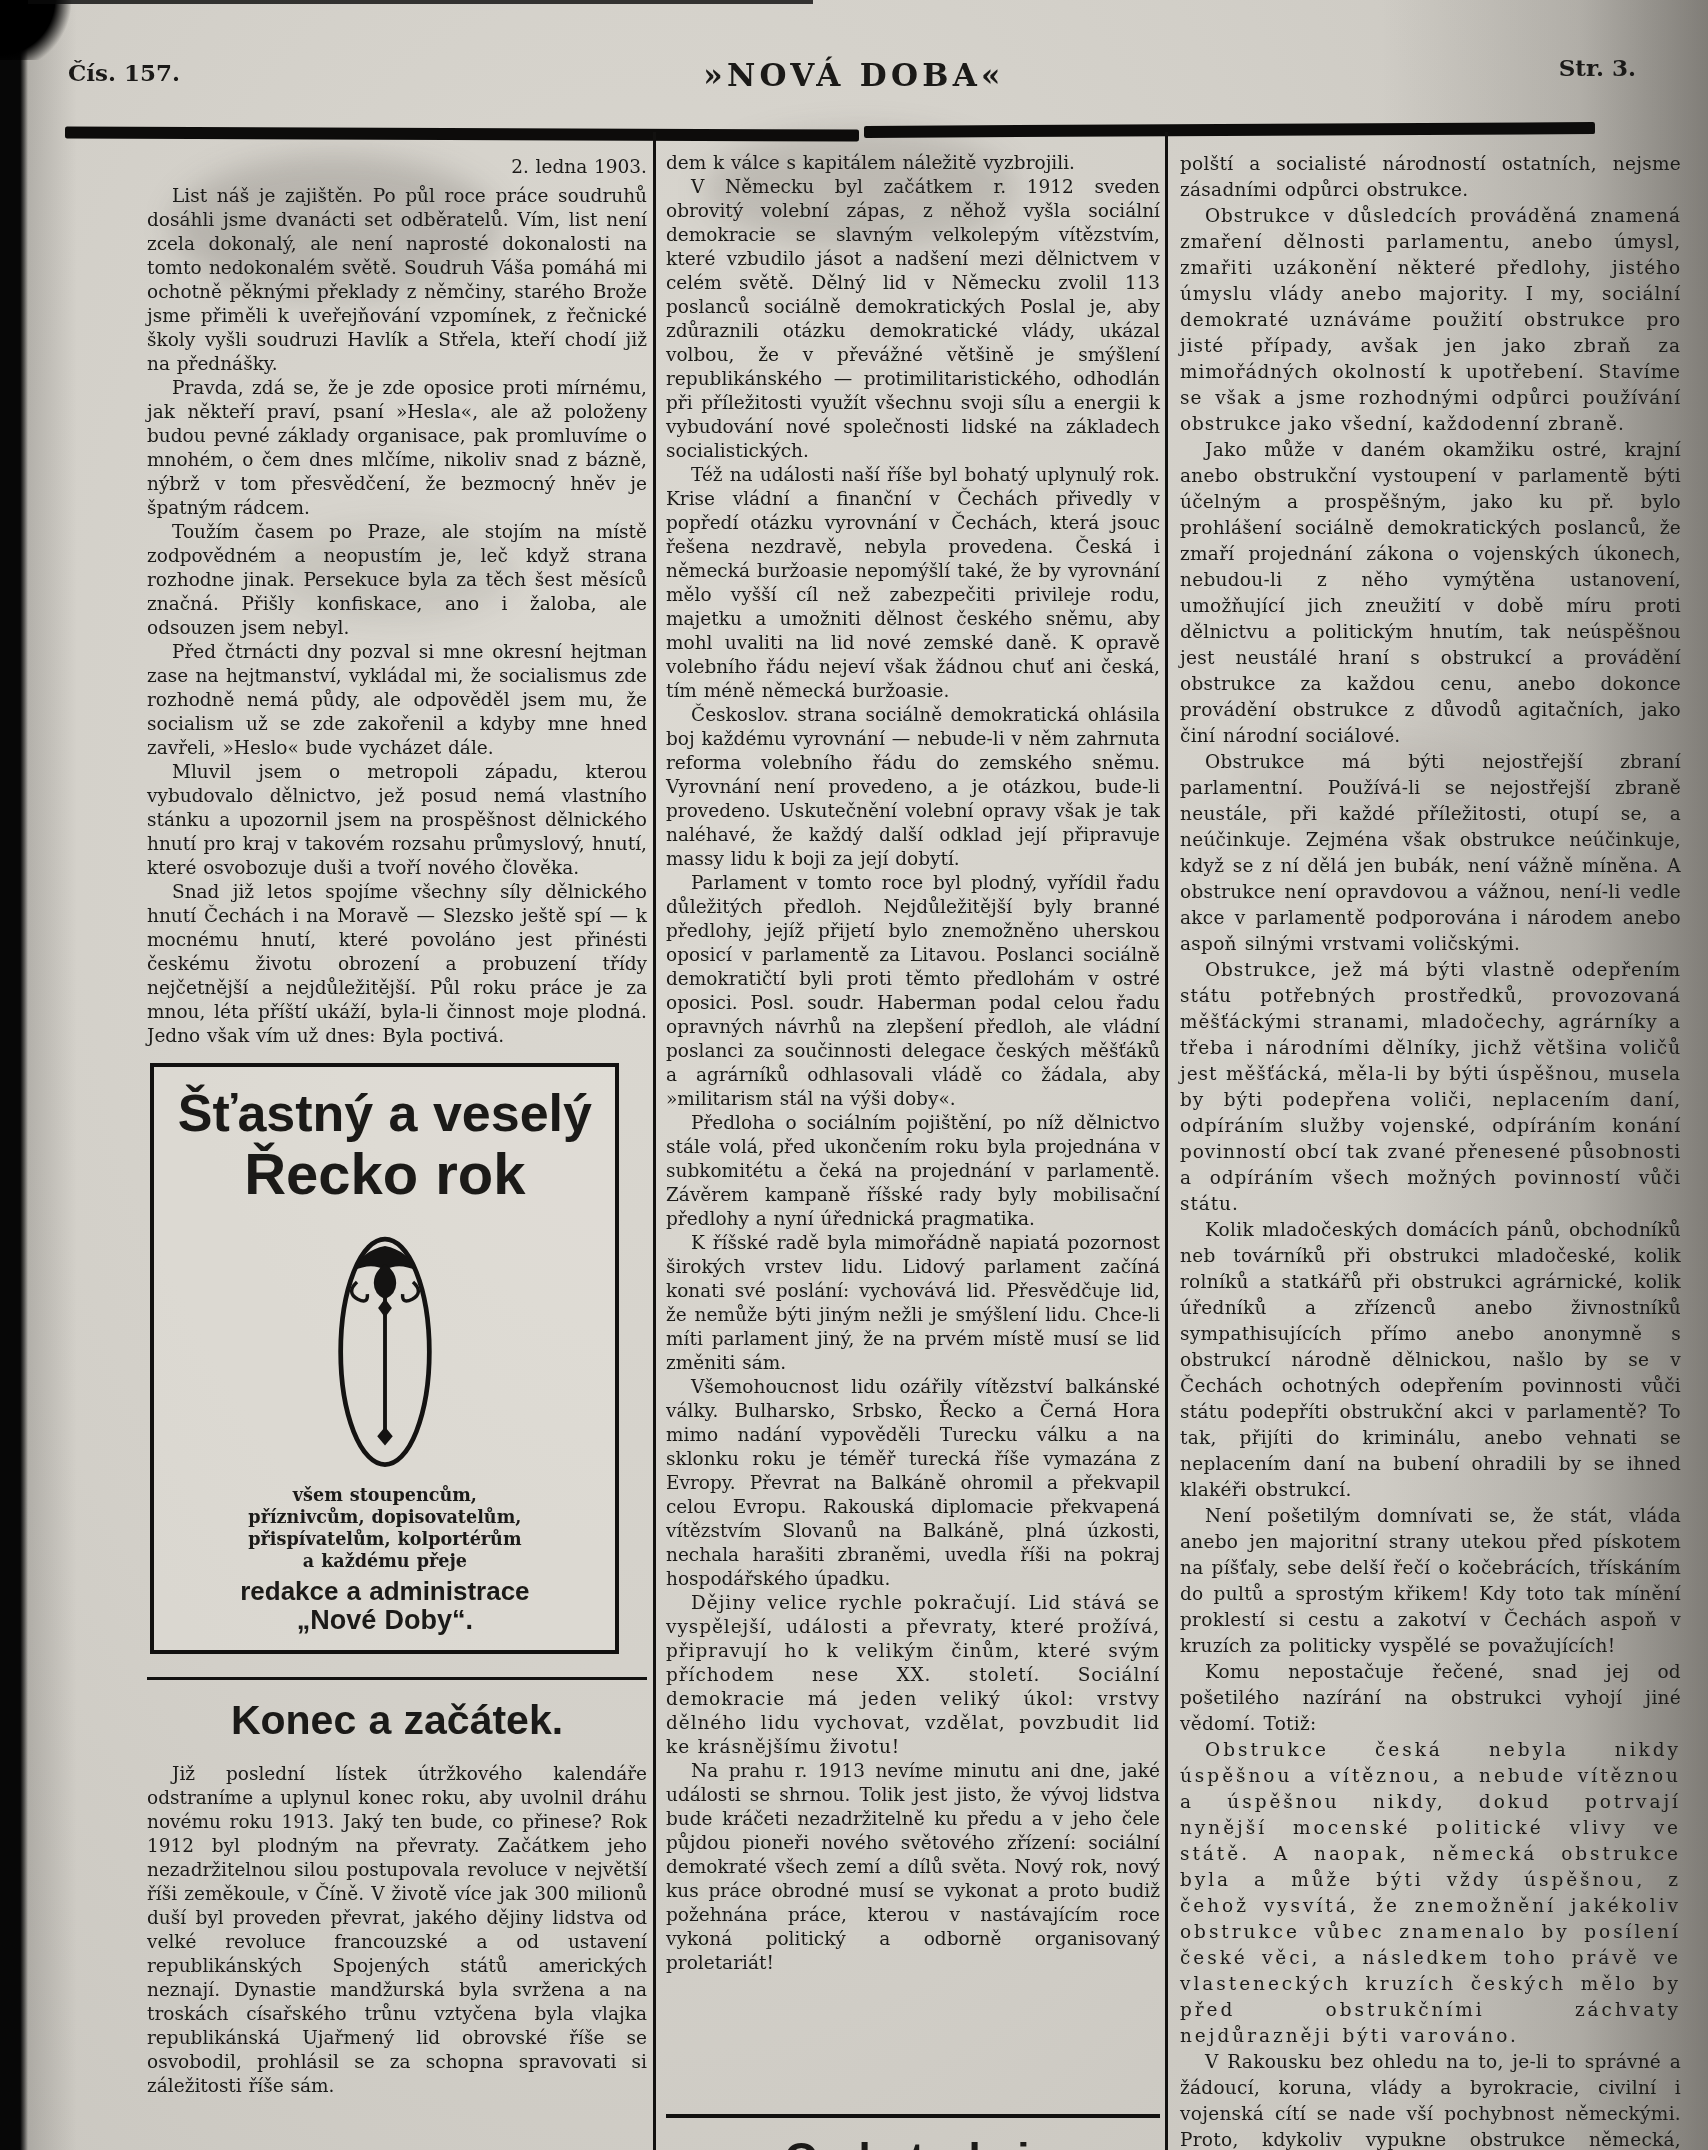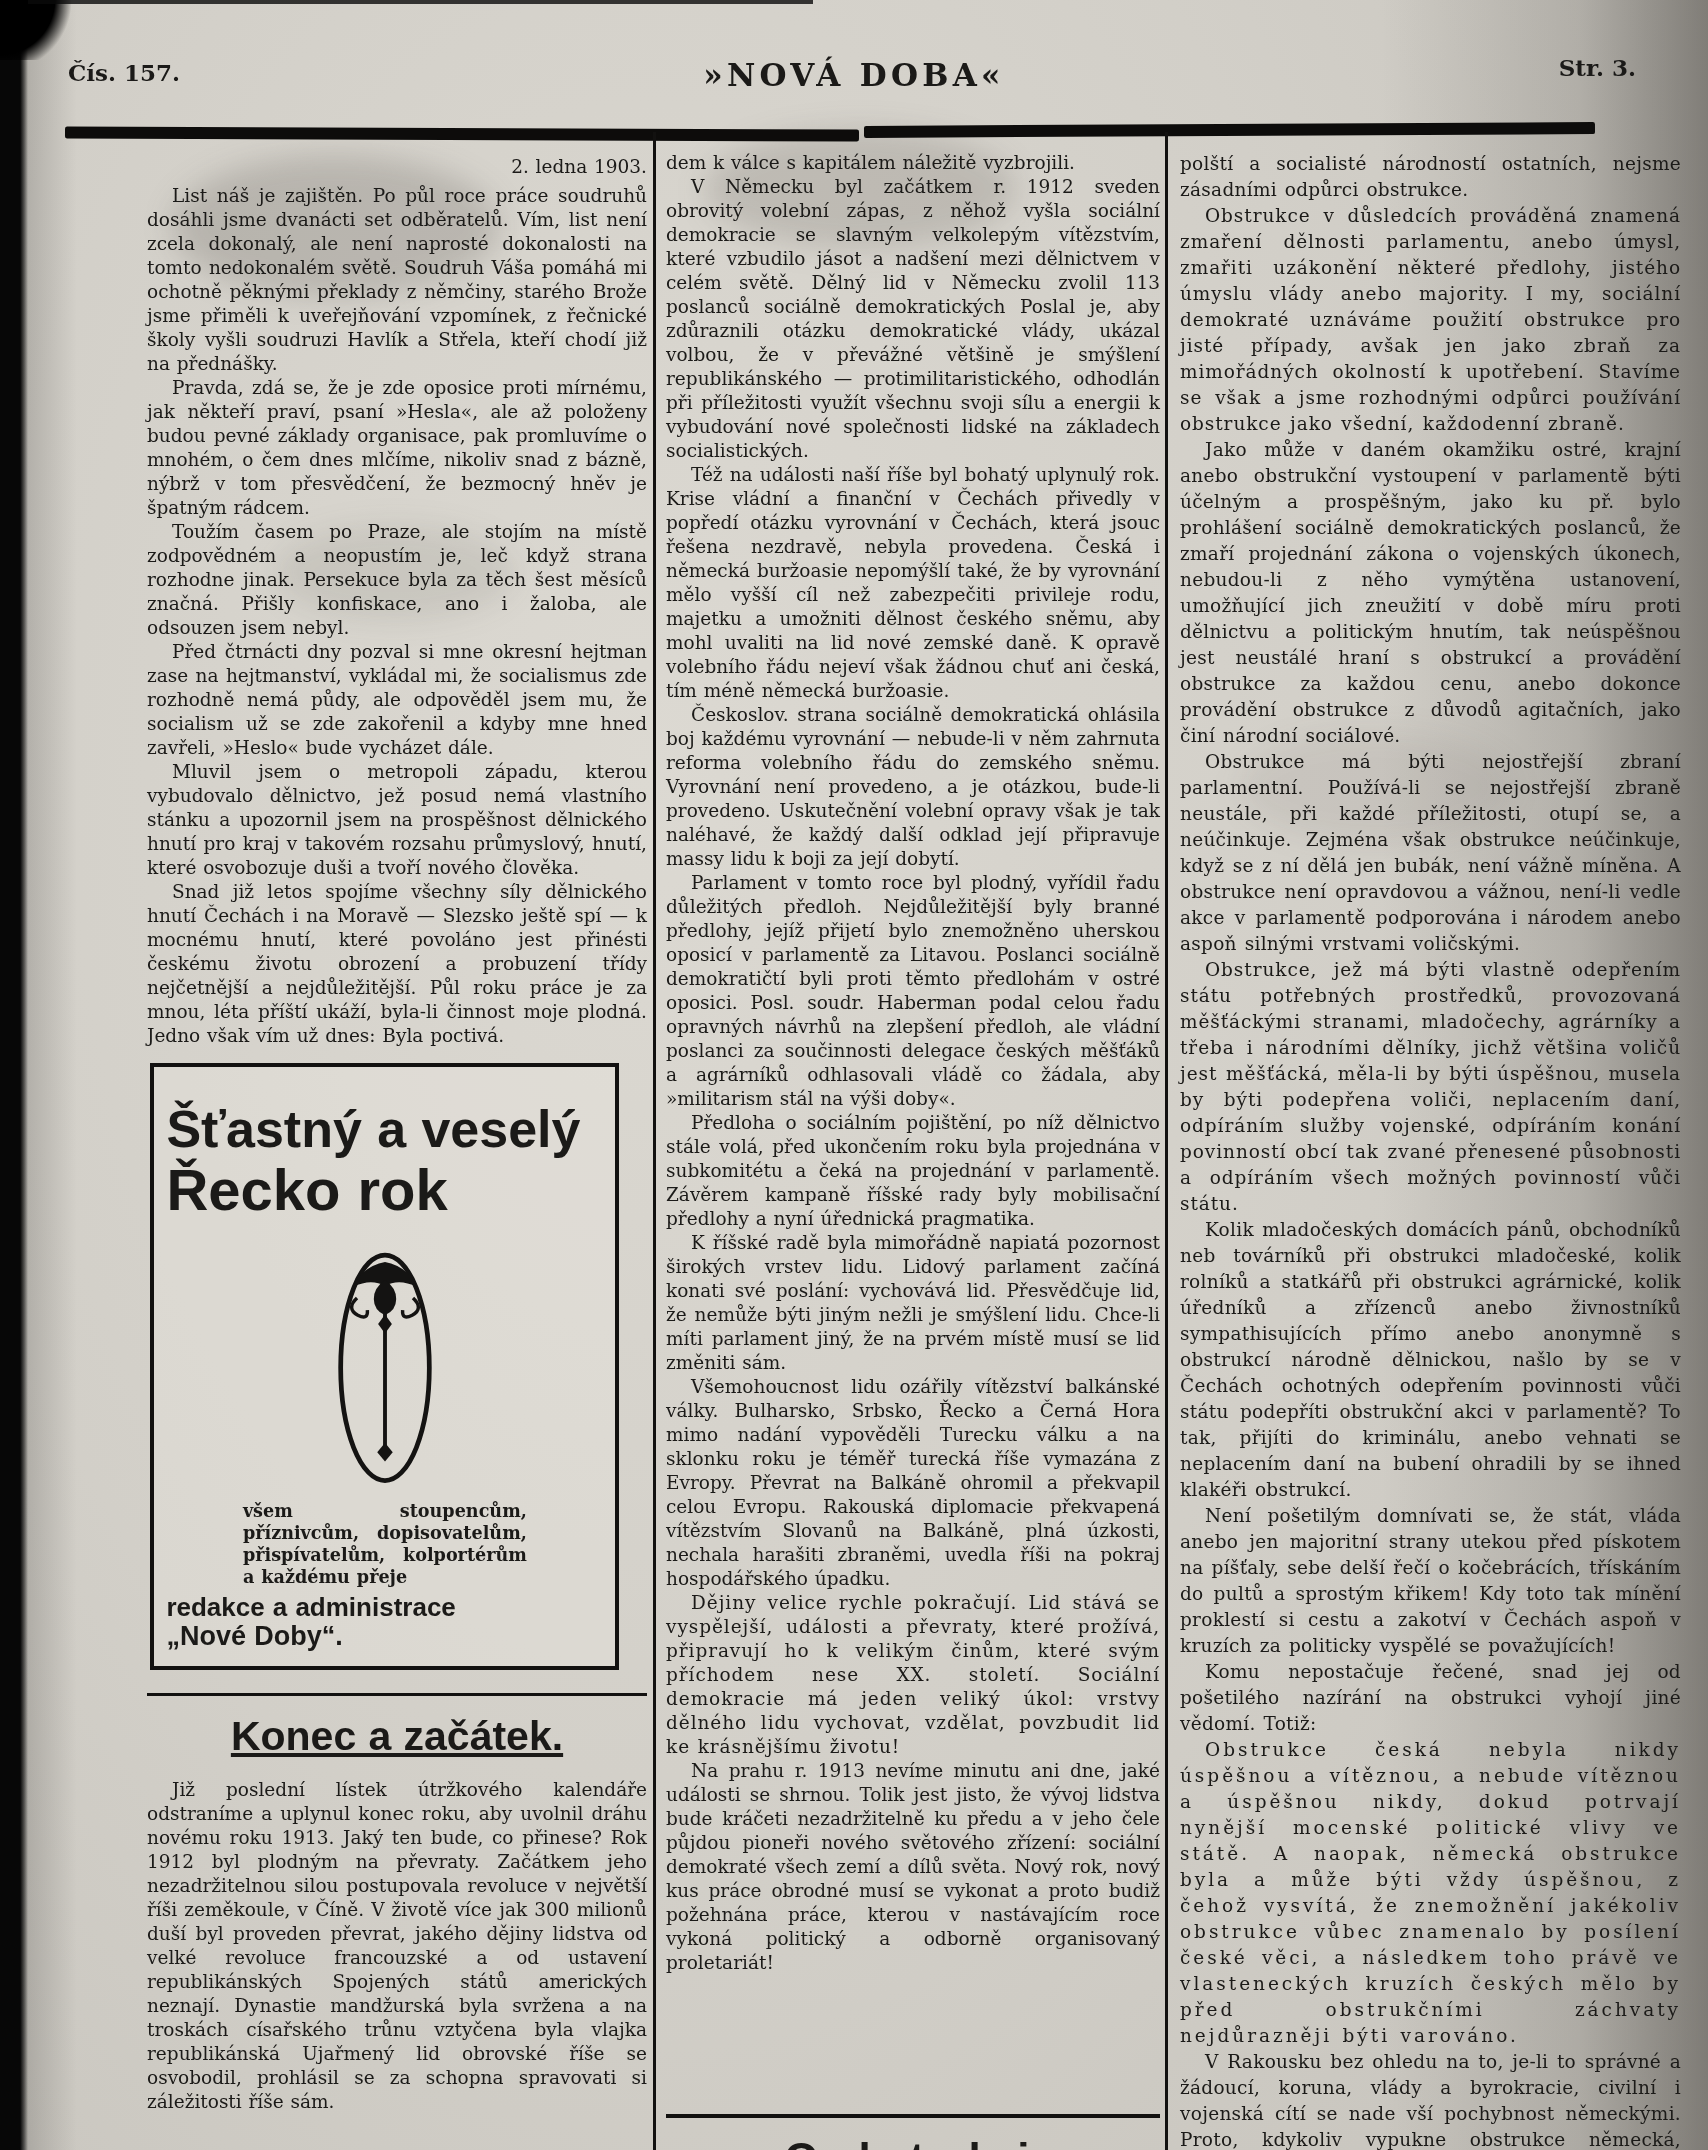--- a/index.html
+++ b/index.html
@@ -39,32 +39,32 @@
   .col1{left:147px;width:500px;}
   .col2{left:666px;width:494px;height:2263px;}
   .col3{left:1180px;width:501px;line-height:26px;word-spacing:1.7px;letter-spacing:.015em;}
   .paras p{margin:0;text-indent:25px;}
   .cont p:first-child{text-indent:0;}
   p.sp{letter-spacing:.16em;}
   p.sp1{letter-spacing:.05em;}
   .dateline{margin:4.3px 0 5.2px;text-align:right;font-weight:normal;}
   
   .adbox{box-sizing:border-box;width:469px;margin:14.6px 0 0 3.4px;border:4.7px solid #121110;
-    padding:35px 12px 18px;background:rgba(238,236,230,.30);}
+    padding:19px 12px 18px;text-align:center;background:rgba(238,236,230,.30);}
   .ad-big1,.ad-big2,.ad-sign,.ad-sign2,.headline,.byline{font-family:"Liberation Sans",sans-serif;}
   .ad-big1{font-weight:bold;font-size:52px;line-height:1.05;}
   .ad-big2{font-weight:bold;font-size:58px;line-height:1.05;margin-top:3.4px;}
   .ornament{display:block;margin:22.4px auto 15.5px;}
   .ad-small{font-family:"DejaVu Serif",serif;font-weight:bold;font-size:17.6px;line-height:1.26;
     width:284px;margin:2.6px auto 6px;}
   .ad-sign{font-weight:bold;font-size:26px;margin-top:6.9px;}
   .ad-sign2{font-weight:bold;font-size:27px;margin-top:4.3px;}
   
   .thinrule{height:3px;background:#121110;margin-top:23px;}
-  .headline{font-weight:bold;text-align:center;font-size:41px;line-height:1.1;margin:18px 0 19px;text-decoration:underline;}
+  .headline{font-weight:bold;text-align:center;font-size:41px;line-height:1.1;margin:18px 0 19px;}
   .article2{position:absolute;left:0;right:0;top:1963px;}
   .midrule{height:3.9px;background:#121110;}
   .article2 .headline{font-size:44px;margin:17px 0 7.7px;}
 </style>
 </head>
 <body>
 
 <div class="page">
 
   <div class="edge-left"></div>

